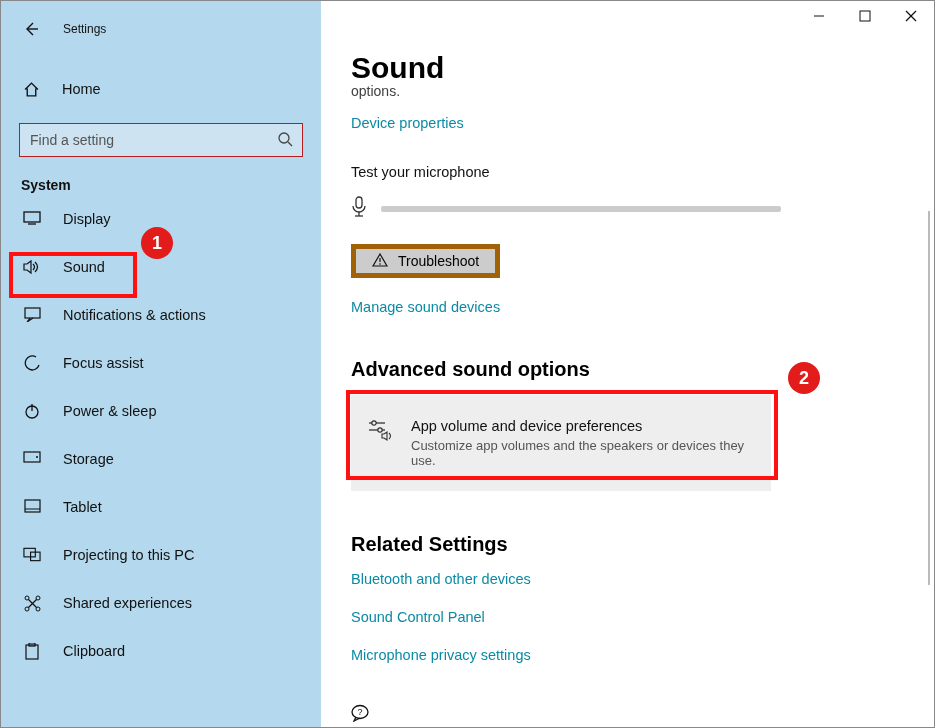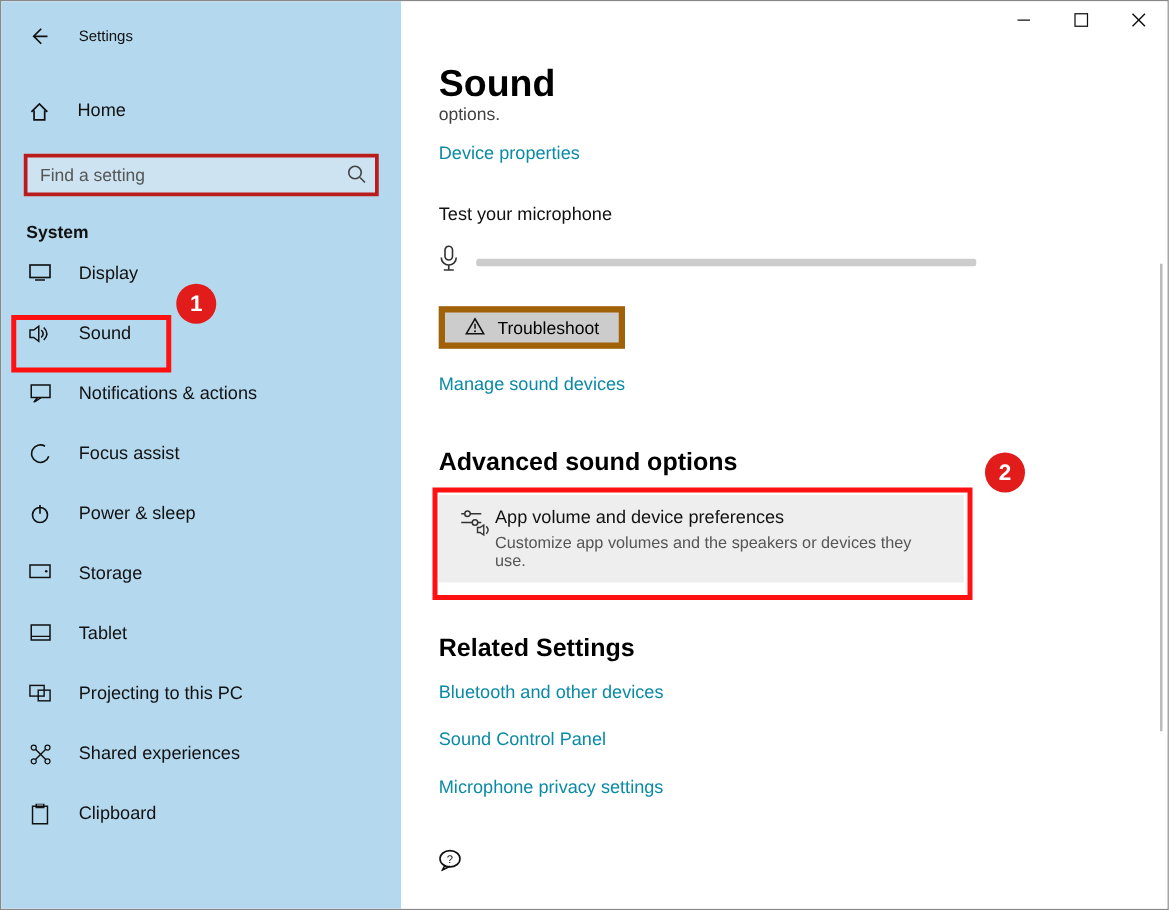--- a/index.html
+++ b/index.html
@@ -5,42 +5,42 @@
   * { box-sizing: border-box; margin: 0; padding: 0; }
   body { font-family: "Segoe UI", Arial, sans-serif; background: #fff; color: #000; width: 935px; height: 728px; overflow: hidden; border: 1px solid #888; position: relative; }
   .app { display: flex; height: 100%; }
   .sidebar { width: 320px; background: #b4d8ed; padding: 10px 0; display: flex; flex-direction: column; }
   .topbar { display: flex; align-items: center; height: 36px; padding-left: 22px; gap: 24px; }
   .back-icon svg, .icon svg { display: block; }
   .settings-label { font-size: 12px; color: #111; }
   .home-row { display: flex; align-items: center; height: 44px; padding-left: 22px; gap: 22px; margin-top: 20px; cursor: pointer; }
   .home-label { font-size: 14.5px; color: #111; }
   .search-wrap { margin: 12px 18px 0 18px; position: relative; }
-  .search-input { width: 100%; height: 34px; border: 3px solid #b91c1c; background: #cde3f1; padding: 0 36px 0 10px; font-size: 14px; color: #333; }
+  .search-input { width: 100%; height: 34px; border: 1px solid #b91c1c; background: #cde3f1; padding: 0 36px 0 10px; font-size: 14px; color: #333; }
   .search-input::placeholder { color: #555; }
   .search-icon { position: absolute; right: 10px; top: 8px; }
   .category-label { font-size: 14px; font-weight: 600; padding: 20px 0 8px 20px; color: #111; }
   .nav { margin-top: 10px; }
   .nav-item { display: flex; align-items: flex-start; height: 48px; padding-left: 22px; gap: 22px; font-size: 14.5px; color: #111; cursor: pointer; }
   .nav-item .icon { width: 18px; display: flex; justify-content: center; }
   .main { flex: 1; position: relative; background: #fff; }
   .window-controls { position: absolute; top: 0; right: 0; display: flex; }
   .wc { width: 46px; height: 30px; display: flex; align-items: center; justify-content: center; cursor: pointer; }
   .content { padding: 0 30px 30px 30px; height: 100%; overflow: hidden; position: relative; }
   .page-title { font-size: 30px; font-weight: 600; margin-top: 50px; margin-bottom: 0; }
   .truncated { font-size: 14px; color: #404040; margin-top: 0; position: relative; top:-2px;}
   .link { color: #0b8aa5; font-size: 14.5px; cursor: pointer; display: inline-block; }
   .mt14 { margin-top: 14px; }
   .mt20 { margin-top: 20px; }
   .section-label { font-size: 14.5px; margin-top: 32px; color: #111; }
   .mic-row { margin-top: 16px; display: flex; align-items: center; gap: 14px; }
   .mic-bar { height: 6px; background: #ccc; width: 400px; border-radius: 2px; }
   .btn { margin-top: 22px; height: 34px; padding: 0 16px; background: #ccc; border: 5px solid #a16207; font-size: 14px; display: inline-flex; align-items: center; gap: 10px; cursor: pointer; }
   .h2 { font-size: 20px; font-weight: 600; margin-top: 42px; }
-  .adv-card { margin-top: 14px; background: #eee; padding: 10px 16px; display: flex; align-items: flex-start; gap: 3px; cursor: pointer; width: 420px; }
+  .adv-card { margin-top: 14px; background: #eee; padding: 23px 16px; display: flex; align-items: flex-start; gap: 18px; cursor: pointer; width: 420px; }
   .adv-title { font-size: 14.5px; color: #111; }
   .adv-sub { font-size: 13px; color: #555; margin-top: 4px; }
   .help-row { margin-top: 40px; display: flex; align-items: center; gap: 16px; }
   .callout { position: absolute; width: 32px; height: 32px; border-radius: 50%; background: #e21b1b; color: #fff; font-weight: 700; font-size: 18px; display: flex; align-items: center; justify-content: center; }
   .redbox1 { position: absolute; border: 4px solid #f11; left: 8px; top: 251px; width: 128px; height: 46px; pointer-events: none; }
   .callout1 { left: 140px; top: 226px; }
   .redbox2 { position: absolute; border: 4px solid #f11; pointer-events: none; }
   .scroll-track { position: absolute; right: 4px; top: 210px; width: 2px; height: 374px; background: #bbb; }
 </style>
 </head>

